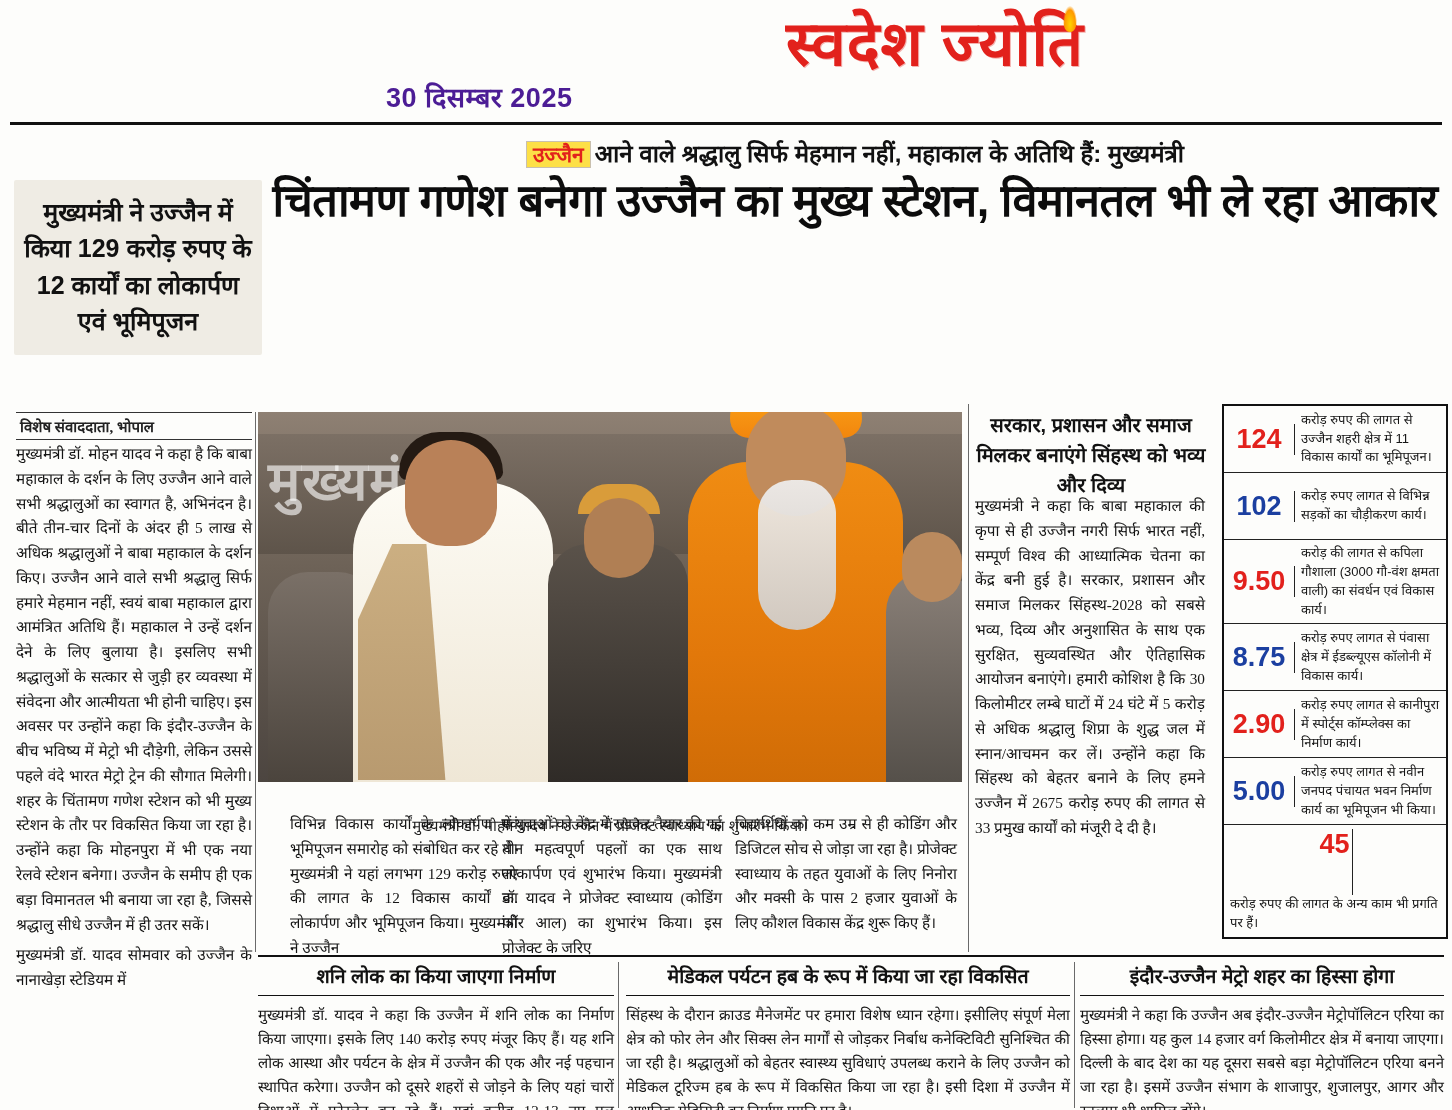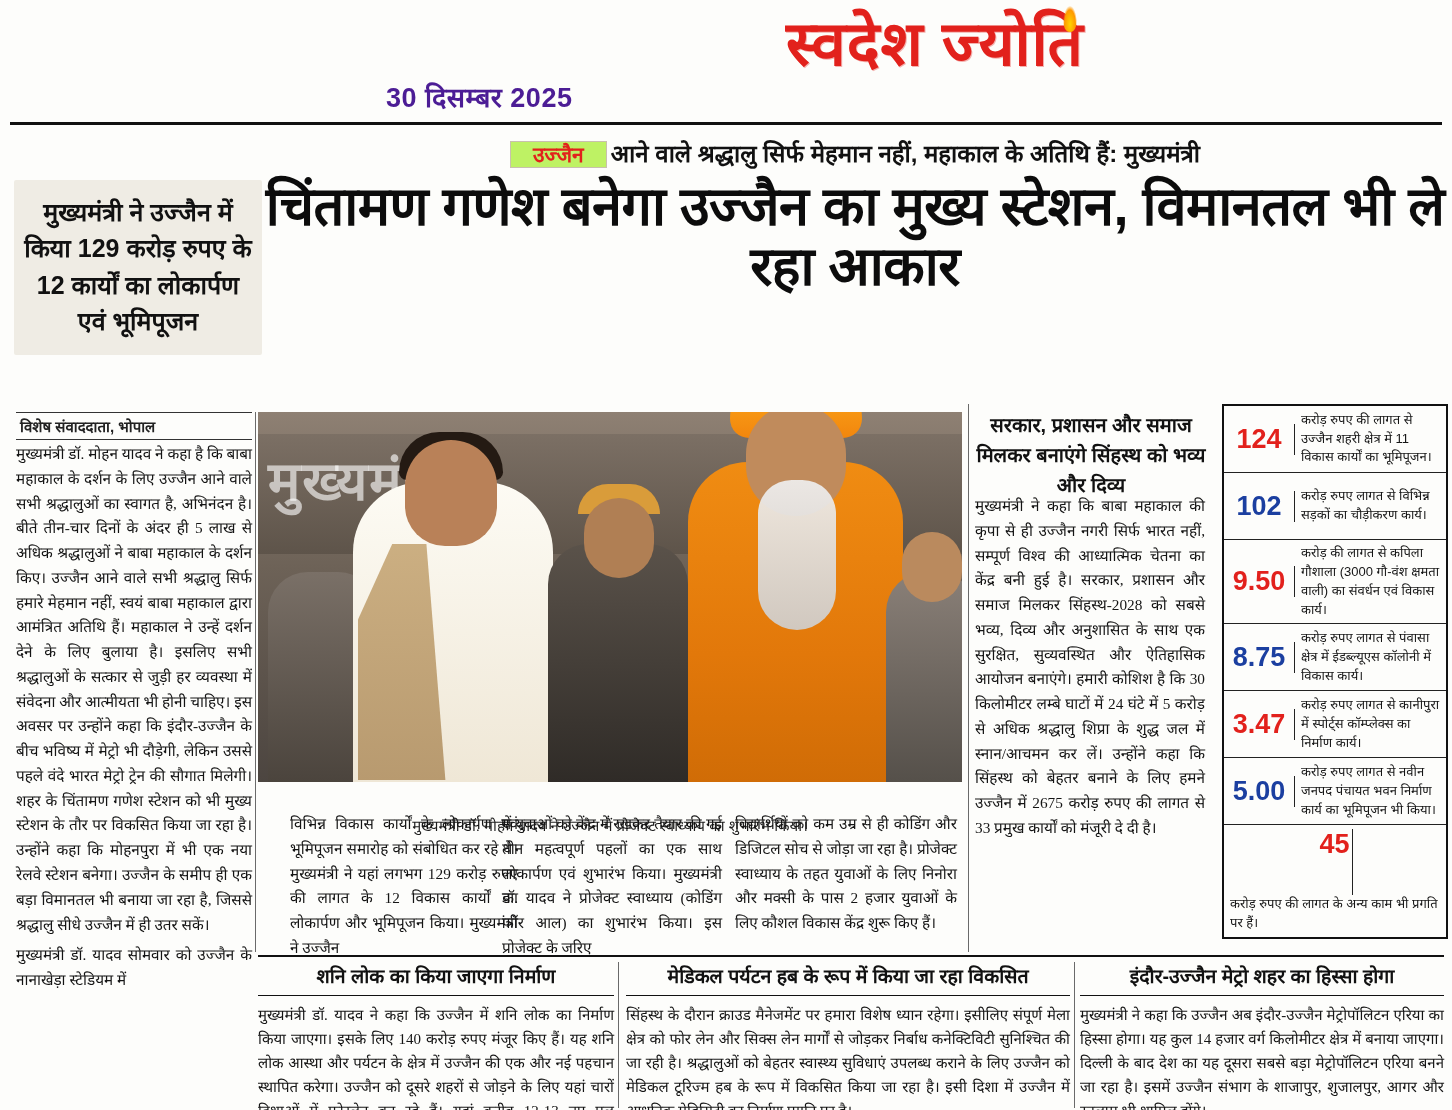--- a/index.html
+++ b/index.html
@@ -80,37 +80,37 @@
     width: 1180px;
     text-align: center;
     font-family: "Liberation Sans", sans-serif;
     font-size: 24px;
     font-weight: bold;
     color: #111;
     white-space: nowrap;
   }
   .kicker .place {
     color: #e2211c;
-    background: #bef264;
+    background: #fde047;
     border: 1px solid #c9c0ae;
-    padding: 1px 22px;
+    padding: 1px 6px;
     margin-right: 4px;
     font-size: 21px;
   }
 
   
   .headline {
     position: absolute;
     left: 262px;
     top: 176px;
     width: 1186px;
     text-align: center;
     font-family: "Liberation Sans", sans-serif;
     font-weight: bold;
-    font-size: 54px;
+    font-size: 45px;
     line-height: 1.12;
     color: #0c0c0c;
     letter-spacing: -0.5px;
   }
 
   
   .deck {
     position: absolute;
     left: 14px;
     top: 180px;
@@ -123,21 +123,21 @@
     color: #111;
     background: #efece4;
     padding: 14px 6px 16px 6px;
     border-radius: 2px;
   }
   .byline {
     position: absolute;
     left: 16px;
     top: 412px;
     width: 232px;
-    font-family: Liberation Sans, sans-serif;
+    font-family: Liberation Serif, serif;
     font-size: 15px;
     font-weight: bold;
     color: #222;
     border-top: 1px solid #333;
     border-bottom: 1px solid #333;
     padding: 3px 0 3px 4px;
   }
 
   
   .col {
@@ -455,21 +455,21 @@
     </div>
     <div class="num-row">
       <div class="num-val" style="color:#e2211c">9.50</div>
       <div class="num-txt">करोड़ की लागत से कपिला गौशाला (3000 गौ-वंश क्षमता वाली) का संवर्धन एवं विकास कार्य।</div>
     </div>
     <div class="num-row">
       <div class="num-val" style="color:#1b3fa0">8.75</div>
       <div class="num-txt">करोड़ रुपए लागत से पंवासा क्षेत्र में ईडब्ल्यूएस कॉलोनी में विकास कार्य।</div>
     </div>
     <div class="num-row">
-      <div class="num-val" style="color:#e2211c">3.47</div>
+      <div class="num-val" style="color:#e2211c">2.90</div>
       <div class="num-txt">करोड़ रुपए लागत से कानीपुरा में स्पोर्ट्स कॉम्प्लेक्स का निर्माण कार्य।</div>
     </div>
     <div class="num-row">
       <div class="num-val" style="color:#1b3fa0">5.00</div>
       <div class="num-txt">करोड़ रुपए लागत से नवीन जनपद पंचायत भवन निर्माण कार्य का भूमिपूजन भी किया।</div>
     </div>
     <div class="num-row">
       <div class="num-val" style="color:#e2211c">45</div>
       <div class="num-txt">करोड़ रुपए की लागत के अन्य काम भी प्रगति पर हैं।</div>
     </div>

